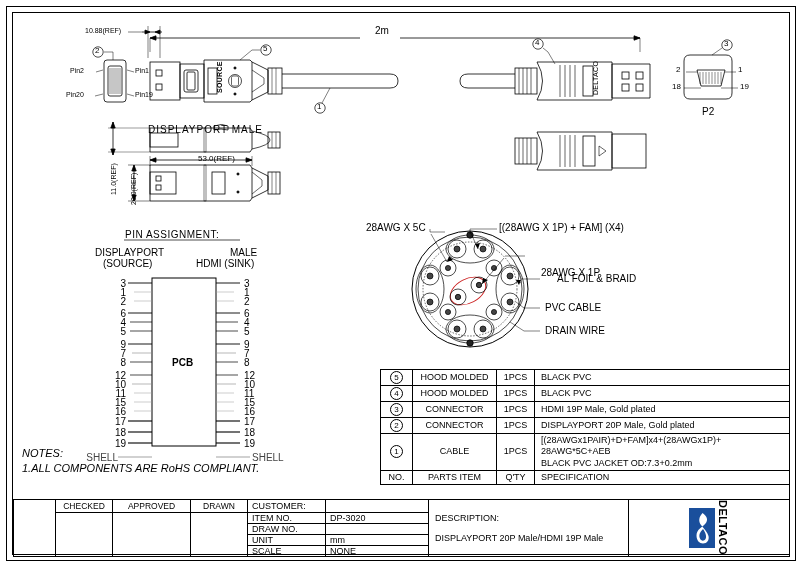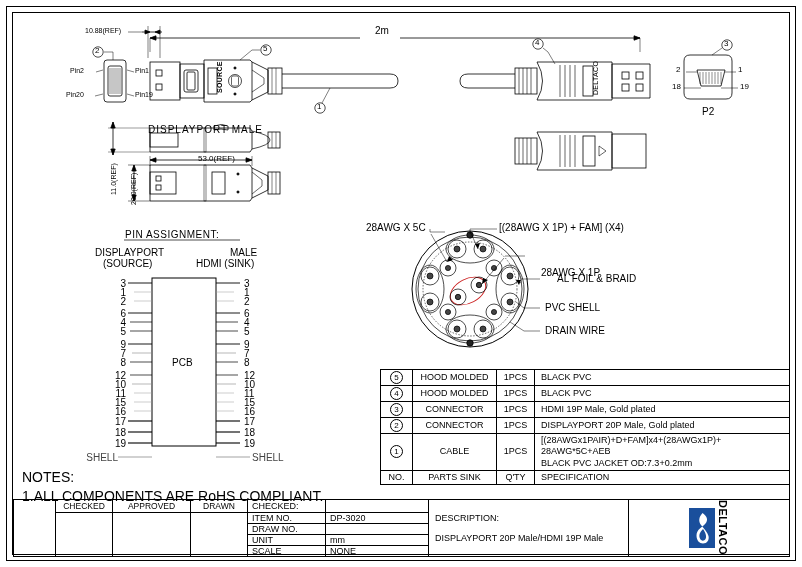--- a/index.html
+++ b/index.html
@@ -101,21 +101,21 @@
     position: relative;
     overflow: hidden;
   }
   .logo-text {
     font-size: 11px;
     font-weight: bold;
     letter-spacing: 0.5px;
     writing-mode: vertical-rl;
     color: #000;
   }
-  .notes { position: absolute; left: 22px; top: 468px; font-size: 14px; line-height: 1.35; }
+  .notes { position: absolute; left: 22px; top: 446px; font-size: 11px; line-height: 1.35; font-style: italic; }
 </style>
 </head>
 <body>
 
 <div id="sheet">
 
   <div class="border-outer"></div>
   <div class="border-inner"></div>
 
   <svg class="draw" viewBox="0 0 802 567">
@@ -466,29 +466,29 @@
   <div class="lbl f8" style="left:676px; top:66px;">2</div>
   <div class="lbl f8" style="left:738px; top:66px;">1</div>
   <div class="lbl f8" style="left:672px; top:83px;">18</div>
   <div class="lbl f8" style="left:740px; top:83px;">19</div>
   <div class="lbl f9" style="left:702px; top:106px;">P2</div>
 
   <div class="lbl f10" style="left:366px; top:222px;">28AWG X 5C</div>
   <div class="lbl f10" style="left:499px; top:222px;">[(28AWG X 1P) + FAM] (X4)</div>
   <div class="lbl f10" style="left:541px; top:267px;">28AWG X 1P</div>
   <div class="lbl f10" style="left:545px; top:273px;margin-left:12px;">AL FOIL &amp; BRAID</div>
-  <div class="lbl f10" style="left:545px; top:302px;">PVC SHELL</div>
+  <div class="lbl f10" style="left:545px; top:302px;">PVC CABLE</div>
   <div class="lbl f10" style="left:545px; top:325px;">DRAIN WIRE</div>
 
   <div class="lbl f9" style="left:125px; top:229px; letter-spacing:0.5px;">PIN  ASSIGNMENT:</div>
   <div class="lbl f9" style="left:95px; top:247px;">DISPLAYPORT</div>
   <div class="lbl f9" style="left:103px; top:258px;">(SOURCE)</div>
   <div class="lbl f9" style="left:230px; top:247px;">MALE</div>
   <div class="lbl f10" style="left:196px; top:258px;">HDMI (SINK)</div>
-  <div class="lbl f10" style="left:172px; top:357px;">PCB</div>
+  <div class="lbl f10" style="left:172px; top:357px;font-weight:bold;">PCB</div>
 
   <div id="left-pins">
       <div class="lbl f9" style="left: 108px; top: 278px; width: 18px; text-align: right;">3</div>
       <div class="lbl f9" style="left: 108px; top: 287px; width: 18px; text-align: right;">1</div>
       <div class="lbl f9" style="left: 108px; top: 296px; width: 18px; text-align: right;">2</div>
       <div class="lbl f9" style="left: 108px; top: 308px; width: 18px; text-align: right;">6</div>
       <div class="lbl f9" style="left: 108px; top: 317px; width: 18px; text-align: right;">4</div>
       <div class="lbl f9" style="left: 108px; top: 326px; width: 18px; text-align: right;">5</div>
       <div class="lbl f9" style="left: 108px; top: 339px; width: 18px; text-align: right;">9</div>
       <div class="lbl f9" style="left: 108px; top: 348px; width: 18px; text-align: right;">7</div>
@@ -560,35 +560,35 @@
         <td class="c-name">CABLE</td>
         <td class="c-qty">1PCS</td>
         <td class="c-spec">
           <div>[(28AWGx1PAIR)+D+FAM]x4+(28AWGx1P)+</div>
           <div>28AWG*5C+AEB</div>
           <div>BLACK PVC JACKET   OD:7.3+0.2mm</div>
         </td>
       </tr>
       <tr>
         <td class="c-no">NO.</td>
-        <td class="c-name">PARTS SINK</td>
+        <td class="c-name">PARTS ITEM</td>
         <td class="c-qty">Q'TY</td>
         <td class="c-spec">SPECIFICATION</td>
       </tr>
     </tbody>
   </table>
 
   <table id="titleblk">
     <tbody>
       <tr style="height:13px;">
         <td rowspan="5" style="width:42px;"></td>
         <td style="width:57px;" class="approval-hdr">CHECKED</td>
         <td style="width:78px;margin-left:8px;" class="approval-hdr">APPROVED</td>
         <td style="width:57px;" class="approval-hdr">DRAWN</td>
-        <td style="width:78px;" class="tb-key">CHECKED:</td>
+        <td style="width:78px;" class="tb-key">CUSTOMER:</td>
         <td style="width:103px;" class="tb-val"></td>
         <td rowspan="5" style="width:200px;" class="desc-cell">
           <div>DESCRIPTION:</div>
           <div class="desc-line2">DISPLAYPORT 20P Male/HDMI 19P Male</div>
         </td>
         <td rowspan="5">
           <div class="logo-wrap">
             <span class="logo-mark">
               <svg viewBox="0 0 26 40" width="26" height="40" aria-hidden="true">
                 <rect x="0" y="0" width="26" height="40" fill="#1a4f9c"></rect>

